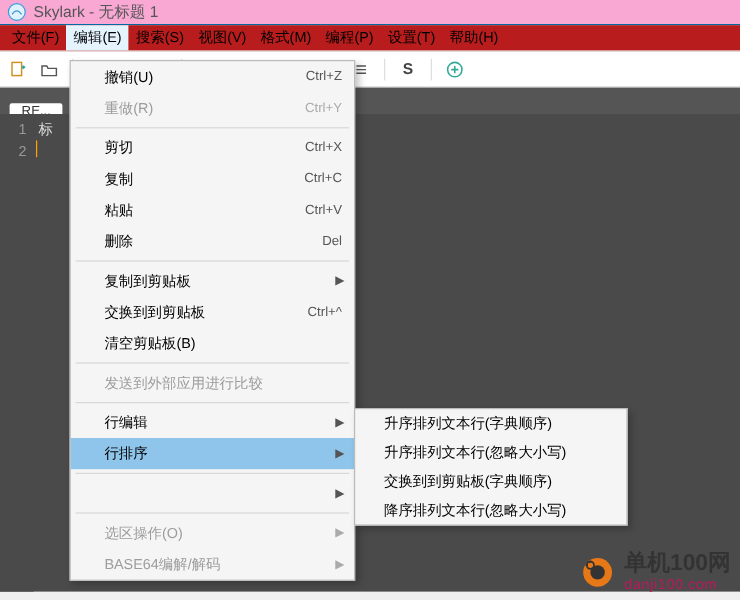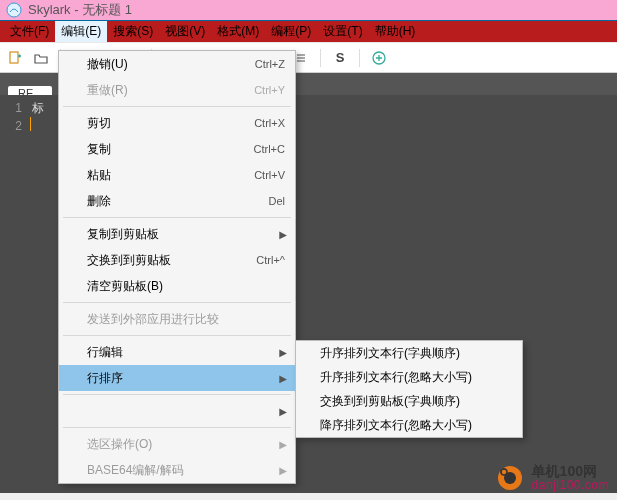--- a/index.html
+++ b/index.html
@@ -29,21 +29,21 @@
 .dropdown .row .sc { color:#555; font-size:11px; }
 .dropdown .row.disabled .sc { color:#aaa; }
 .dropdown .row .arrow { position:absolute; right:8px; font-size:10px; color:#555; }
 .dropdown .row.disabled .arrow { color:#aaa; }
 .dropdown .dsep { height:1px; background:#d8d8d8; margin:3px 4px; }
 .submenu { position:absolute; left:295px; top:340px; width:228px; background:#f5f5f5; border:1px solid #bbb; box-shadow:3px 3px 6px rgba(0,0,0,0.25); z-index:11; }
 .submenu .row { height:24px; display:flex; align-items:center; padding:0 12px 0 24px; }
 .watermark { position:absolute; right:8px; bottom:6px; z-index:20; display:flex; align-items:center; gap:6px; }
 .wm-logo { width:32px; height:32px; }
 .wm-txt { display:flex; flex-direction:column; line-height:1.1; }
-.wm-txt .a { font-size:14px; font-weight:bold; color:#333; }
+.wm-txt .a { font-size:19px; font-weight:bold; color:#333; }
 .wm-txt .b { font-size:12px; color:#be185d; letter-spacing:0.5px; }
 </style>
 </head>
 <body>
 
 <div class="titlebar">
   <svg class="ico" viewBox="0 0 16 16">
       <circle cx="8" cy="8" r="7" fill="#e0f2ff" stroke="#3a9bd9" stroke-width="1"></circle>
       <path d="M4 10 Q8 4 12 10" fill="none" stroke="#3a9bd9" stroke-width="1"></path>
     </svg>

